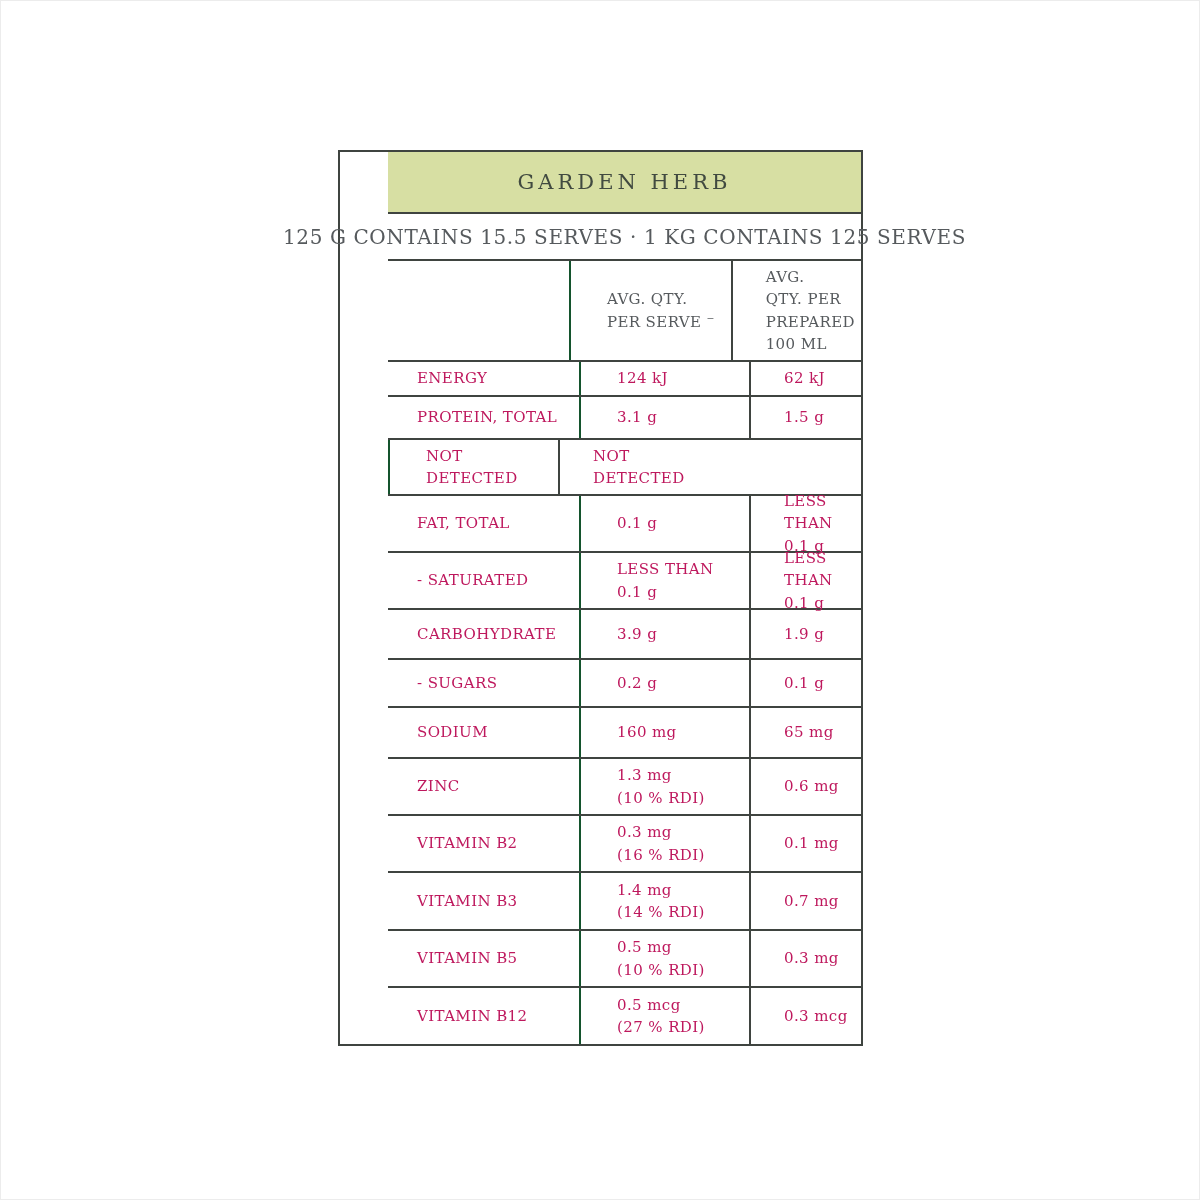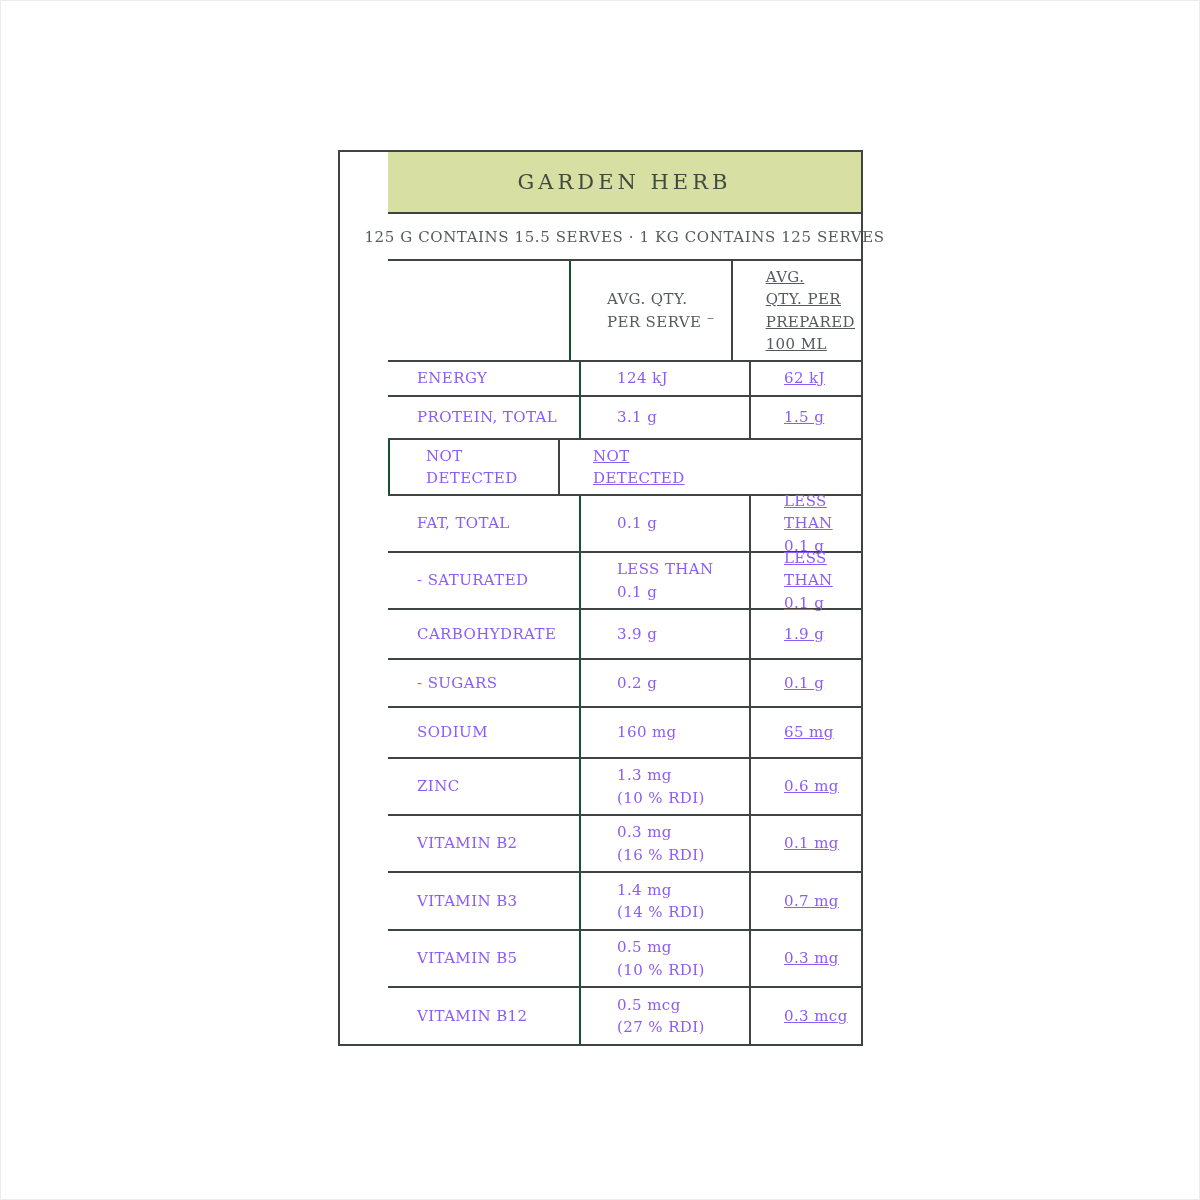--- a/index.html
+++ b/index.html
@@ -32,43 +32,43 @@
     font-size: 21px;
     letter-spacing: 4px;
     color: #414a40;
   }
   .subheader-bar {
     height: 47px;
     border-bottom: 2px solid #3f4440;
     display: flex;
     align-items: center;
     justify-content: center;
-    font-size: 15px;
+    font-size: 20px;
     letter-spacing: 0.6px;
     color: #565a5d;
     white-space: pre;
   }
   .grid-row {
     display: flex;
     width: 100%;
     border-bottom: 2px solid #3f4440;
   }
   .grid-row:last-child { border-bottom: none; }
   .cell {
     display: flex;
     align-items: center;
     font-size: 15px;
     line-height: 1.5;
     letter-spacing: 0.4px;
     white-space: pre-line;
-    color: #8b5cf6;
+    color: #be185d;
   }
   .col-label   { width: 191px; padding-left: 29px; padding-right: 8px; }
   .col-serve   { width: 170px; padding-left: 36px; padding-right: 6px; border-left: 2px solid #14532d; }
-  .col-prepared{ width: 164px; padding-left: 33px; padding-right: 6px; border-left: 2px solid #3f4440; flex: 1; text-decoration: underline; }
+  .col-prepared{ width: 164px; padding-left: 33px; padding-right: 6px; border-left: 2px solid #3f4440; flex: 1; }
   .header-row .cell { color: #565a5d; }
 </style>
 </head>
 <body>
 
 <div class="canvas">
   <div class="nutrition-panel">
 
     <div class="title-bar">
       <span>GARDEN HERB</span>

